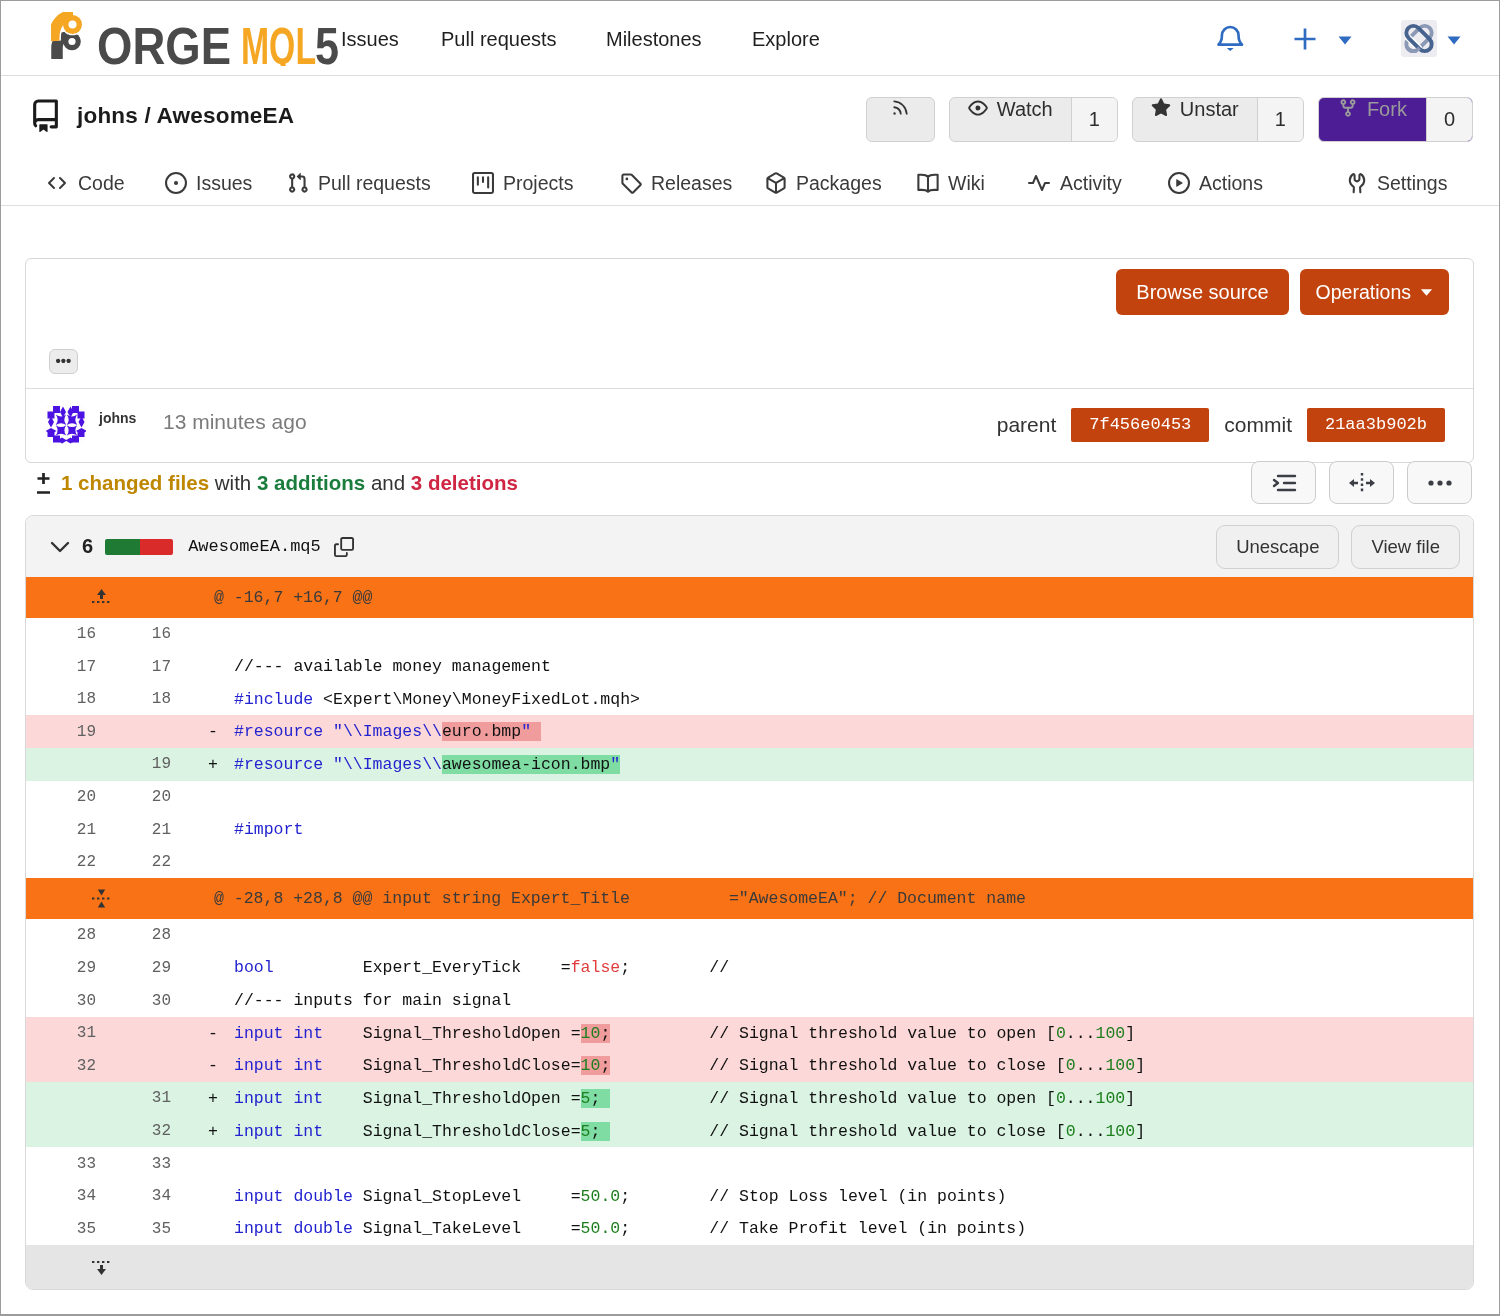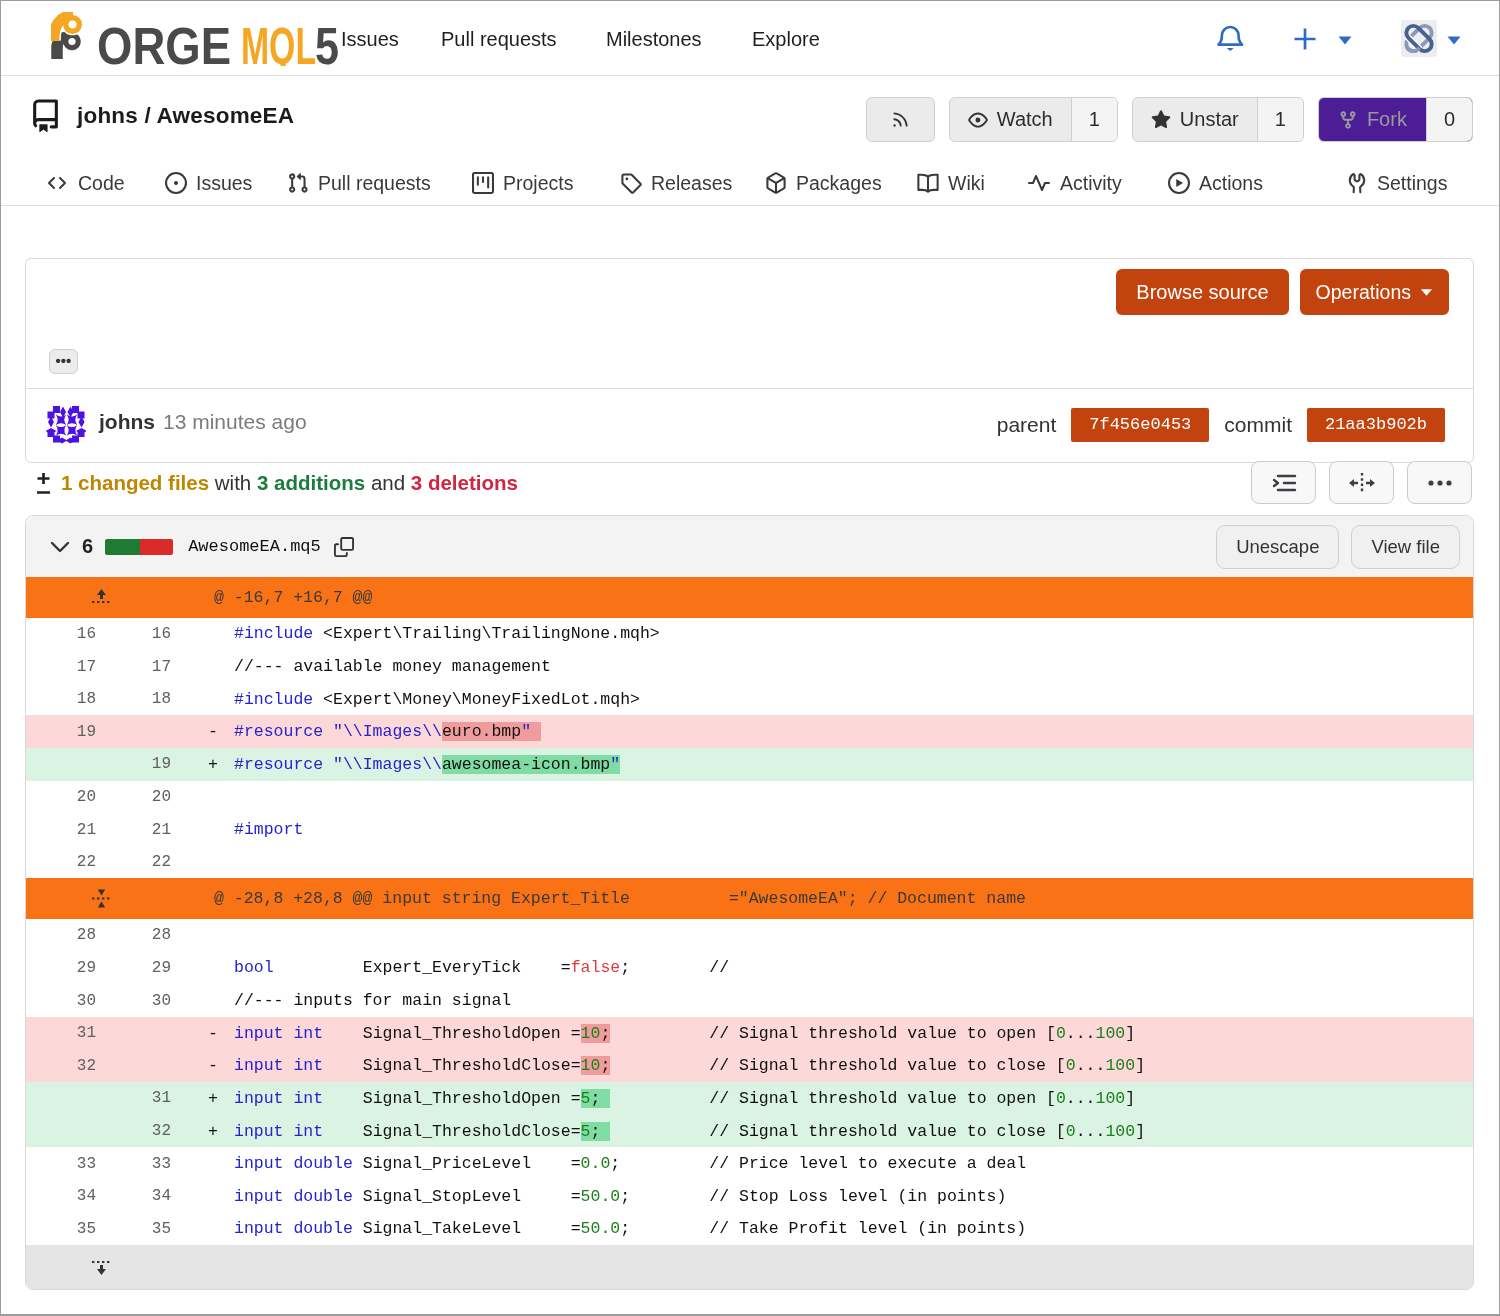--- a/index.html
+++ b/index.html
@@ -12,37 +12,37 @@
 .logo { position:absolute; left:22px; top:12px;margin-left:29px; }
 .navlinks a { color:#1f1f1f; text-decoration:none; font-size:20px; position:absolute; top:28px; white-space:nowrap; }
 .nav-right { position:absolute; right:0; top:0; height:76px; }
 
 
 .repo-head { position:relative; height:130px; }
 .rtitle { position:absolute; left:29px; top:22px; display:flex; align-items:center; }
 .rtitle .tname { font-size:22.5px; font-weight:bold; color:#1b1b1b; margin-left:15px; letter-spacing:0.2px; }
 .rbtns { position:absolute; top:21px; right:27px; display:flex; }
 .btngroup { display:flex; height:45px; border:1px solid #d0d0d0; border-radius:6px; background:#ebebeb; overflow:hidden; margin-left:14px; align-items:stretch; }
-.btngroup .main { display:flex; align-items:center; padding:0 18px; font-size:20px; color:#2d2d2d; }
+.btngroup .main { display:flex; padding:0 18px; font-size:20px; color:#2d2d2d; }
 .btngroup .cnt { display:flex; align-items:center; padding:0 17px; border-left:1px solid #d0d0d0; font-size:20px; color:#2d2d2d; background:#f4f4f4; }
 .btngroup .main svg { margin-right:9px; }
 .tabs { position:absolute; left:0; right:0; top:84px; height:46px; border-bottom:1px solid #dedede; }
 .tab { position:absolute; top:0; height:46px; display:flex; align-items:center; font-size:19.5px; color:#3a3a3a; white-space:nowrap; }
 .tab svg { margin-right:9px; }
 
 
 main { position:relative; }
 .commit-box { position:absolute; left:25px; top:37px; width:1449px; height:205px; border:1px solid #d8d8d8; border-radius:6px; background:#fff;margin-top:15px; }
 .cb-top { position:relative; height:130px; border-bottom:1px solid #dcdcdc; }
 .cb-btns { position:absolute; right:24px; top:10px; display:flex; gap:11px; }
 .btn-orange { background:#c2430e; color:#fff; border:none; border-radius:6px; height:46px; font-size:20px; font-family:"Liberation Sans",sans-serif; padding:0 20px; display:flex; align-items:center; }
 .dots-btn { position:absolute; left:23px; top:90px; width:29px; height:25px; background:#ececec; border:1px solid #cfcfcf; border-radius:6px; color:#333; font-size:15px; line-height:22px; text-align:center; font-weight:bold; }
 .cb-author { position:relative; height:74px; }
 .avatar { position:absolute; left:20px; top:15px; width:40px; height:40px; border-radius:4px; }
-.a-name { position:absolute; left:73px; top:21px; font-size:21px; font-weight:bold; color:#333; }
+.a-name { position:absolute; left:73px; top:21px; font-size:14px; font-weight:bold; color:#333; }
 .a-time { position:absolute; left:137px; top:21px; font-size:21px; color:#7b7b7b; }
 .cb-right { position:absolute; right:28px; top:19px; display:flex; align-items:center; }
 .cb-right .lbl { font-size:21px; color:#333; }
 .hashbtn { background:#c2430e; color:#fff; border-radius:2px; height:34px; line-height:34px; padding:0 18px; font-family:"Liberation Mono",monospace; font-size:17px; margin:0 15px; }
 
 
 .stats { position:absolute; left:25px; top:254px; width:1449px; height:50px; }
 .stats .txt { position:absolute; left:8px; top:11px; font-size:20.5px; color:#333; }
 .stats .c-file { color:#bf8700; }
 .stats .c-add { color:#1b7d3d; }
@@ -316,21 +316,21 @@
       </div>
     </div>
     <div class="dtable">
       <div class="hunk"><span class="hicon">
         <svg width="21" height="18" viewBox="0 0 21 18" fill="#333">
               <path d="M10.5 1 L15 7 L12 7 L12 11 L9 11 L9 7 L6 7 Z"></path>
               <path d="M1 14 H20" stroke="#333" stroke-width="2.2" stroke-dasharray="2.4 2.6"></path>
             </svg>
       </span><span>@ -16,7 +16,7 @@</span></div>
 
-      <div class="drow"><span class="ln1">16</span><span class="ln2">16</span><span class="sgn"> </span><span class="code"><span class="kb">#include</span> &lt;Expert\Trailing\TrailingNone.mqh&gt;</span></div>
+      <div class="drow"><span class="ln1">16</span><span class="ln2">16</span><span class="sgn"> </span></div>
       <div class="drow"><span class="ln1">17</span><span class="ln2">17</span><span class="sgn"> </span><span class="code">//--- available money management</span></div>
       <div class="drow"><span class="ln1">18</span><span class="ln2">18</span><span class="sgn"> </span><span class="code"><span class="kb">#include</span> &lt;Expert\Money\MoneyFixedLot.mqh&gt;</span></div>
       <div class="drow del"><span class="ln1">19</span><span class="ln2"> </span><span class="sgn">-</span><span class="code"><span class="kb">#resource "\\Images\\</span><span class="hl-d">euro.bmp<span class="kb">"</span> </span></span></div>
       <div class="drow add"><span class="ln1"> </span><span class="ln2">19</span><span class="sgn">+</span><span class="code"><span class="kb">#resource "\\Images\\</span><span class="hl-a">awesomea-icon.bmp<span class="kb">"</span></span></span></div>
       <div class="drow"><span class="ln1">20</span><span class="ln2">20</span><span class="sgn"> </span><span class="code"></span></div>
       <div class="drow"><span class="ln1">21</span><span class="ln2">21</span><span class="sgn"> </span><span class="code"><span class="kb">#import</span></span></div>
       <div class="drow"><span class="ln1">22</span><span class="ln2">22</span><span class="sgn"> </span><span class="code"></span></div>
 
       <div class="hunk"><span class="hicon">
         <svg width="21" height="20" viewBox="0 0 21 20" fill="#333">
@@ -340,21 +340,21 @@
             </svg>
       </span><span>@ -28,8 +28,8 @@ input string Expert_Title          ="AwesomeEA"; // Document name</span></div>
 
       <div class="drow"><span class="ln1">28</span><span class="ln2">28</span><span class="sgn"> </span></div>
       <div class="drow"><span class="ln1">29</span><span class="ln2">29</span><span class="sgn"> </span><span class="code"><span class="kb">bool</span>         Expert_EveryTick    =<span class="rd">false</span>;        //</span></div>
       <div class="drow"><span class="ln1">30</span><span class="ln2">30</span><span class="sgn"> </span><span class="code">//--- inputs for main signal</span></div>
       <div class="drow del"><span class="ln1">31</span><span class="ln2"> </span><span class="sgn">-</span><span class="code"><span class="kb">input int</span>    Signal_ThresholdOpen =<span class="hl-d"><span class="gn">10</span>;</span>          // Signal threshold value to open [<span class="gn">0</span>...<span class="gn">100</span>]</span></div>
       <div class="drow del"><span class="ln1">32</span><span class="ln2"> </span><span class="sgn">-</span><span class="code"><span class="kb">input int</span>    Signal_ThresholdClose=<span class="hl-d"><span class="gn">10</span>;</span>          // Signal threshold value to close [<span class="gn">0</span>...<span class="gn">100</span>]</span></div>
       <div class="drow add"><span class="ln1"> </span><span class="ln2">31</span><span class="sgn">+</span><span class="code"><span class="kb">input int</span>    Signal_ThresholdOpen =<span class="hl-a"><span class="gn">5</span>; </span>          // Signal threshold value to open [<span class="gn">0</span>...<span class="gn">100</span>]</span></div>
       <div class="drow add"><span class="ln1"> </span><span class="ln2">32</span><span class="sgn">+</span><span class="code"><span class="kb">input int</span>    Signal_ThresholdClose=<span class="hl-a"><span class="gn">5</span>; </span>          // Signal threshold value to close [<span class="gn">0</span>...<span class="gn">100</span>]</span></div>
-      <div class="drow"><span class="ln1">33</span><span class="ln2">33</span><span class="sgn"> </span><span class="code"><span class="kb">input double</span> Signal_PriceLevel    =<span class="gn">0.0</span>;         // Price level to execute a deal</span></div>
+      <div class="drow"><span class="ln1">33</span><span class="ln2">33</span><span class="sgn"> </span></div>
       <div class="drow"><span class="ln1">34</span><span class="ln2">34</span><span class="sgn"> </span><span class="code"><span class="kb">input double</span> Signal_StopLevel     =<span class="gn">50.0</span>;        // Stop Loss level (in points)</span></div>
       <div class="drow"><span class="ln1">35</span><span class="ln2">35</span><span class="sgn"> </span><span class="code"><span class="kb">input double</span> Signal_TakeLevel     =<span class="gn">50.0</span>;        // Take Profit level (in points)</span></div>
 
       <div class="expander">
         <svg width="21" height="18" viewBox="0 0 21 18" fill="#333">
             <path d="M1 4 H20" stroke="#333" stroke-width="2.2" stroke-dasharray="2.4 2.6"></path>
             <path d="M10.5 17 L15 11 L12 11 L12 7 L9 7 L9 11 L6 11 Z"></path>
           </svg>
       </div>
     </div>

